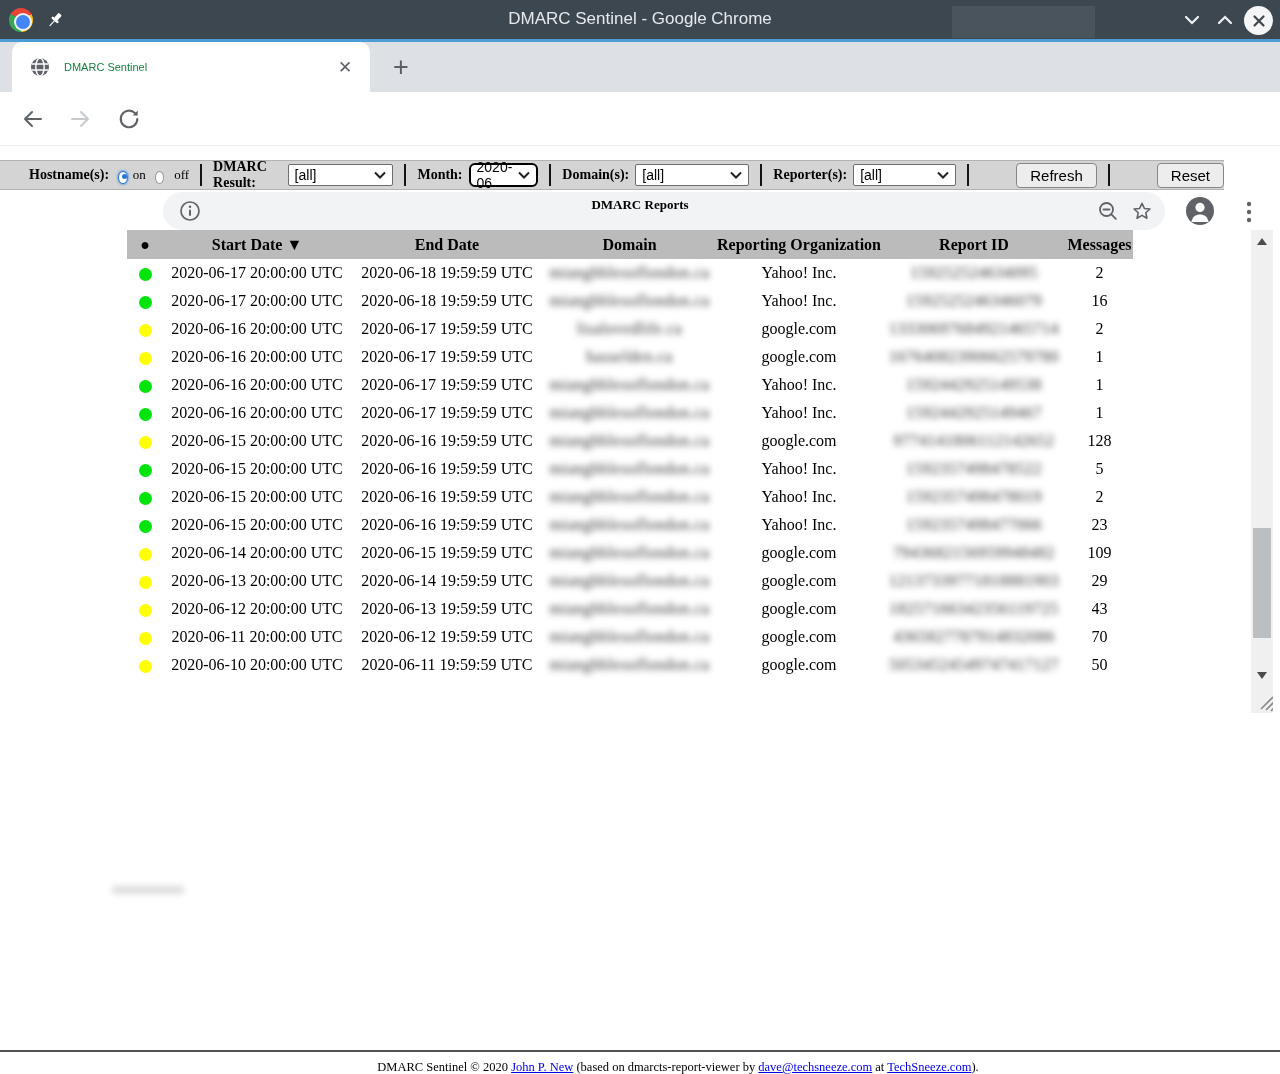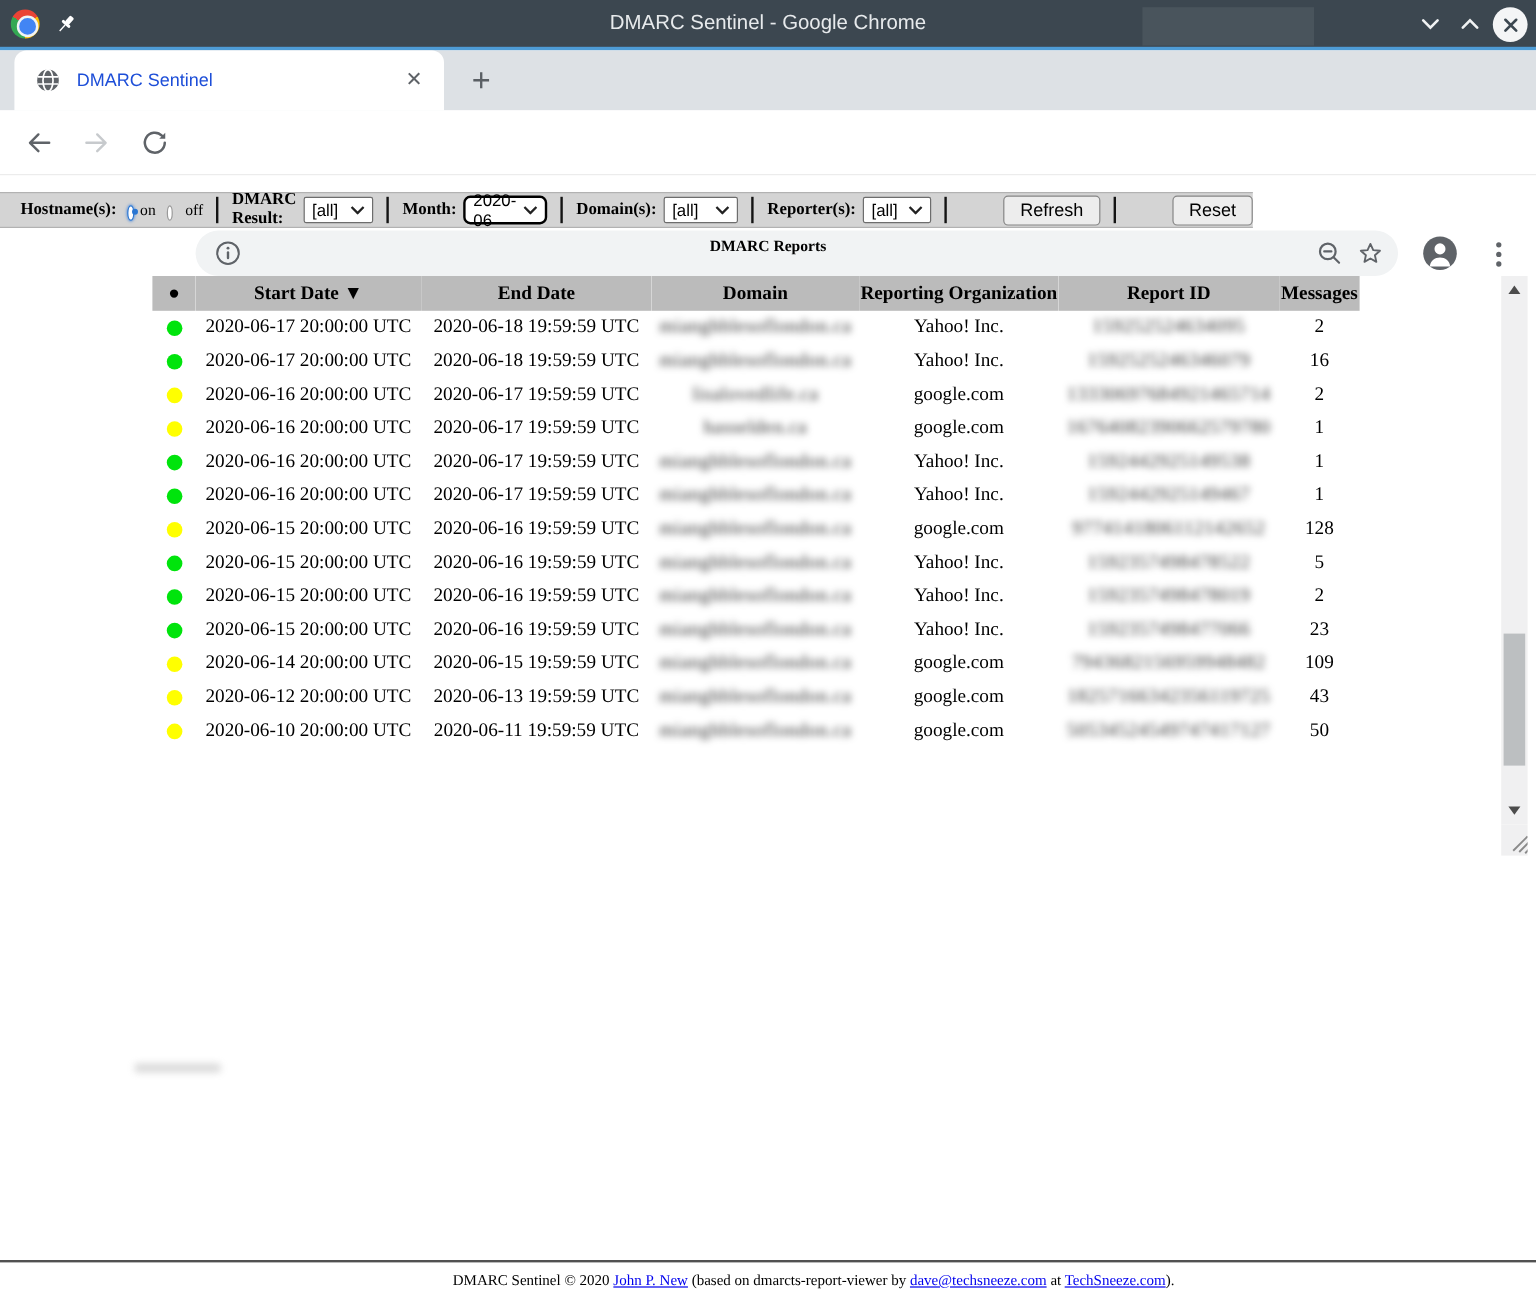--- a/index.html
+++ b/index.html
@@ -22,21 +22,21 @@
                background:#f4f5f6; display:flex; align-items:center; justify-content:center; }
 
   
   #bluebar { position:absolute; left:0; top:39px; width:1280px; height:3px; background:#4e9cd6; }
 
   
   #tabstrip { position:absolute; left:0; top:42px; width:1280px; height:50px; background:#dde1e5; }
   #active-tab { position:absolute; left:12px; top:0; width:358px; height:50px; background:#fff;
                 border-radius:10px 10px 0 0; display:flex; align-items:center; }
   #tab-favicon { margin-left:18px; width:20px; height:20px; }
-  #tab-title { margin-left:14px; font-size:15px; color:#1d4ed8; flex:1; }
+  #tab-title { margin-left:14px; font-size:11px; color:#15803d; flex:1; }
   #tab-close { margin-right:14px; font-size:17px; color:#5f6368; width:22px; height:22px;
                display:flex; align-items:center; justify-content:center; }
   #new-tab-btn { position:absolute; left:384px; top:10px; width:34px; height:30px; color:#5a5f64;
                  font-size:27px; font-weight:300; display:flex; align-items:center; justify-content:center; }
 
   
   #toolbar { position:absolute; left:0; top:92px; width:1280px; height:54px; background:#fff;
              border-bottom:1px solid #ececec; }
   .navicon { position:absolute; top:7px; width:40px; height:40px; display:flex; align-items:center; justify-content:center; }
   #back-btn { left:13px; } #forward-btn { left:60px; } #reload-btn { left:109px; }
@@ -44,23 +44,23 @@
              border-radius:19px; display:flex; align-items:center; }
   #info-btn { margin-left:14px; width:26px; height:26px; display:flex; align-items:center; justify-content:center; }
   #omni-url { flex:1; border:0; background:transparent; outline:none; font-size:15px; color:#202124; margin-left:8px; }
   #zoom-btn,#bookmark-btn { width:34px; height:34px; display:flex; align-items:center; justify-content:center; }
   #bookmark-btn { margin-right:6px; }
   #avatar-btn { position:absolute; left:1185px; top:104px; width:30px; height:30px; }
   #menu-btn { position:absolute; left:1236px; top:107px; width:26px; height:26px;
               display:flex; align-items:center; justify-content:center; }
 
   
-  #filterbar { position:absolute; left:0; top:160px; width:1044px; height:30px; background:#d4d4d4;
+  #filterbar { position:absolute; left:0; top:160px; width:1224px; height:30px; background:#d4d4d4;
                border-top:1px solid #b2b2b2; border-bottom:1px solid #b2b2b2;
-               display:flex; align-items:center; padding-left:17px; }
+               display:flex; align-items:center; padding-left:29px; }
   .flabel { font-family:"Liberation Serif","DejaVu Serif",serif; font-weight:bold; font-size:14px; color:#000; }
   .sep { width:2px; height:22px; background:#141414; margin:0 11px; flex:0 0 auto; }
   .radio { width:13px; height:13px; border-radius:50%; background:#fff; border:1.5px solid #9a9a9a;
            display:inline-block; margin:0 5px 0 9px; position:relative; top:2px; }
   .radio.checked { border-color:#2a76d2; box-shadow:0 0 2px 1px rgba(60,130,220,.55); }
   .radio.checked::after { content:""; position:absolute; left:2.5px; top:2.5px; width:5px; height:5px;
            border-radius:50%; background:#2a76d2; }
   .rlabel { font-family:"Liberation Serif","DejaVu Serif",serif; font-size:13px; }
   .select { background:#fff; border:1px solid #6d6d6d; height:22px; display:inline-flex; align-items:center;
             font-size:14px; color:#000; padding:0 6px; margin-left:6px; border-radius:2px; }
@@ -366,26 +366,44 @@
         <td><span class="dot yellow"></span></td>
         <td>2020-06-14 20:00:00 UTC</td>
         <td>2020-06-15 19:59:59 UTC</td>
         <td><span class="redacted">mianghblesoflondon.ca</span></td>
         <td>google.com</td>
         <td><span class="redacted">7943682156959948482</span></td>
         <td>109</td>
       </tr>
       <tr>
         <td><span class="dot yellow"></span></td>
+        <td>2020-06-13 20:00:00 UTC</td>
+        <td>2020-06-14 19:59:59 UTC</td>
+        <td><span class="redacted">mianghblesoflondon.ca</span></td>
+        <td>google.com</td>
+        <td><span class="redacted">12137339771818881903</span></td>
+        <td>29</td>
+      </tr>
+      <tr>
+        <td><span class="dot yellow"></span></td>
         <td>2020-06-12 20:00:00 UTC</td>
         <td>2020-06-13 19:59:59 UTC</td>
         <td><span class="redacted">mianghblesoflondon.ca</span></td>
         <td>google.com</td>
         <td><span class="redacted">18257166342356119725</span></td>
         <td>43</td>
+      </tr>
+      <tr>
+        <td><span class="dot yellow"></span></td>
+        <td>2020-06-11 20:00:00 UTC</td>
+        <td>2020-06-12 19:59:59 UTC</td>
+        <td><span class="redacted">mianghblesoflondon.ca</span></td>
+        <td>google.com</td>
+        <td><span class="redacted">4365827787914832086</span></td>
+        <td>70</td>
       </tr>
       <tr>
         <td><span class="dot yellow"></span></td>
         <td>2020-06-10 20:00:00 UTC</td>
         <td>2020-06-11 19:59:59 UTC</td>
         <td><span class="redacted">mianghblesoflondon.ca</span></td>
         <td>google.com</td>
         <td><span class="redacted">50534524549747417127</span></td>
         <td>50</td>
       </tr>

